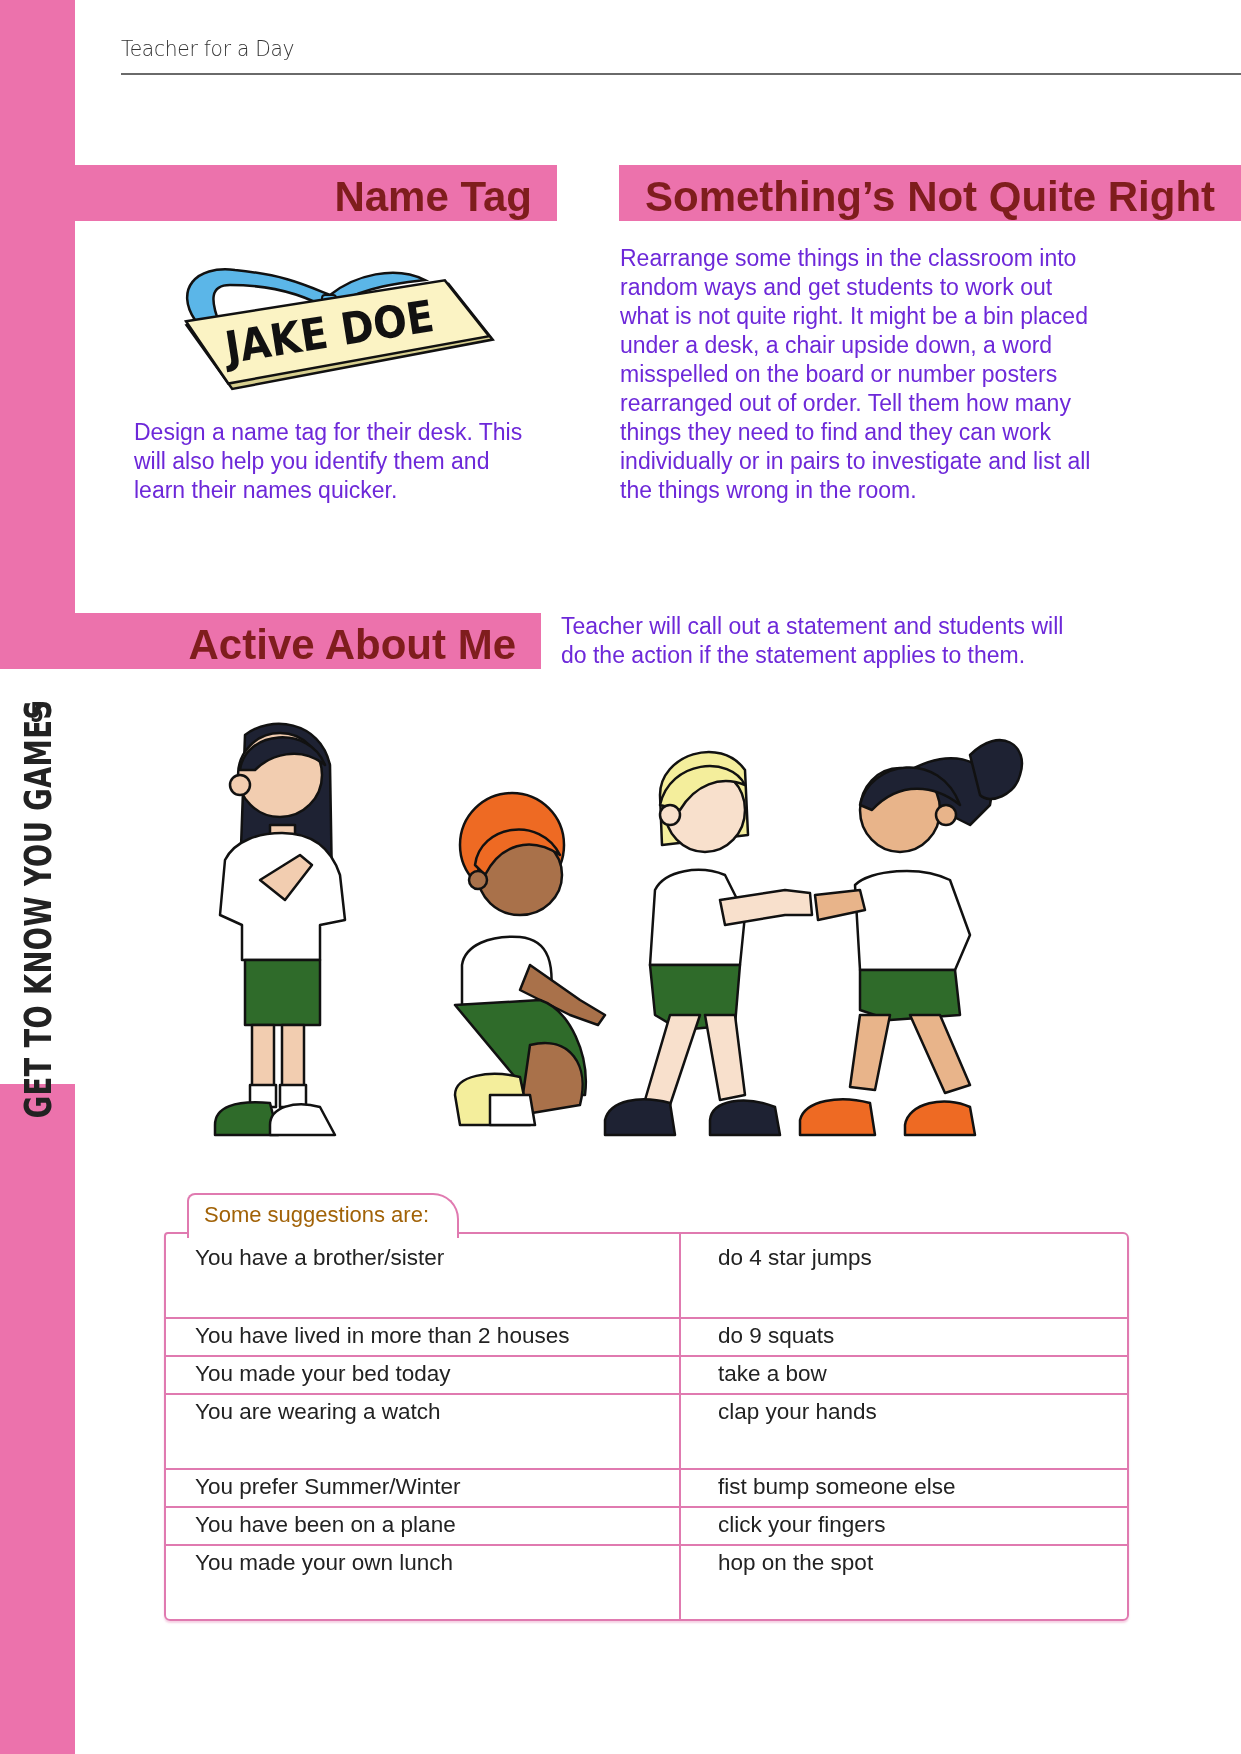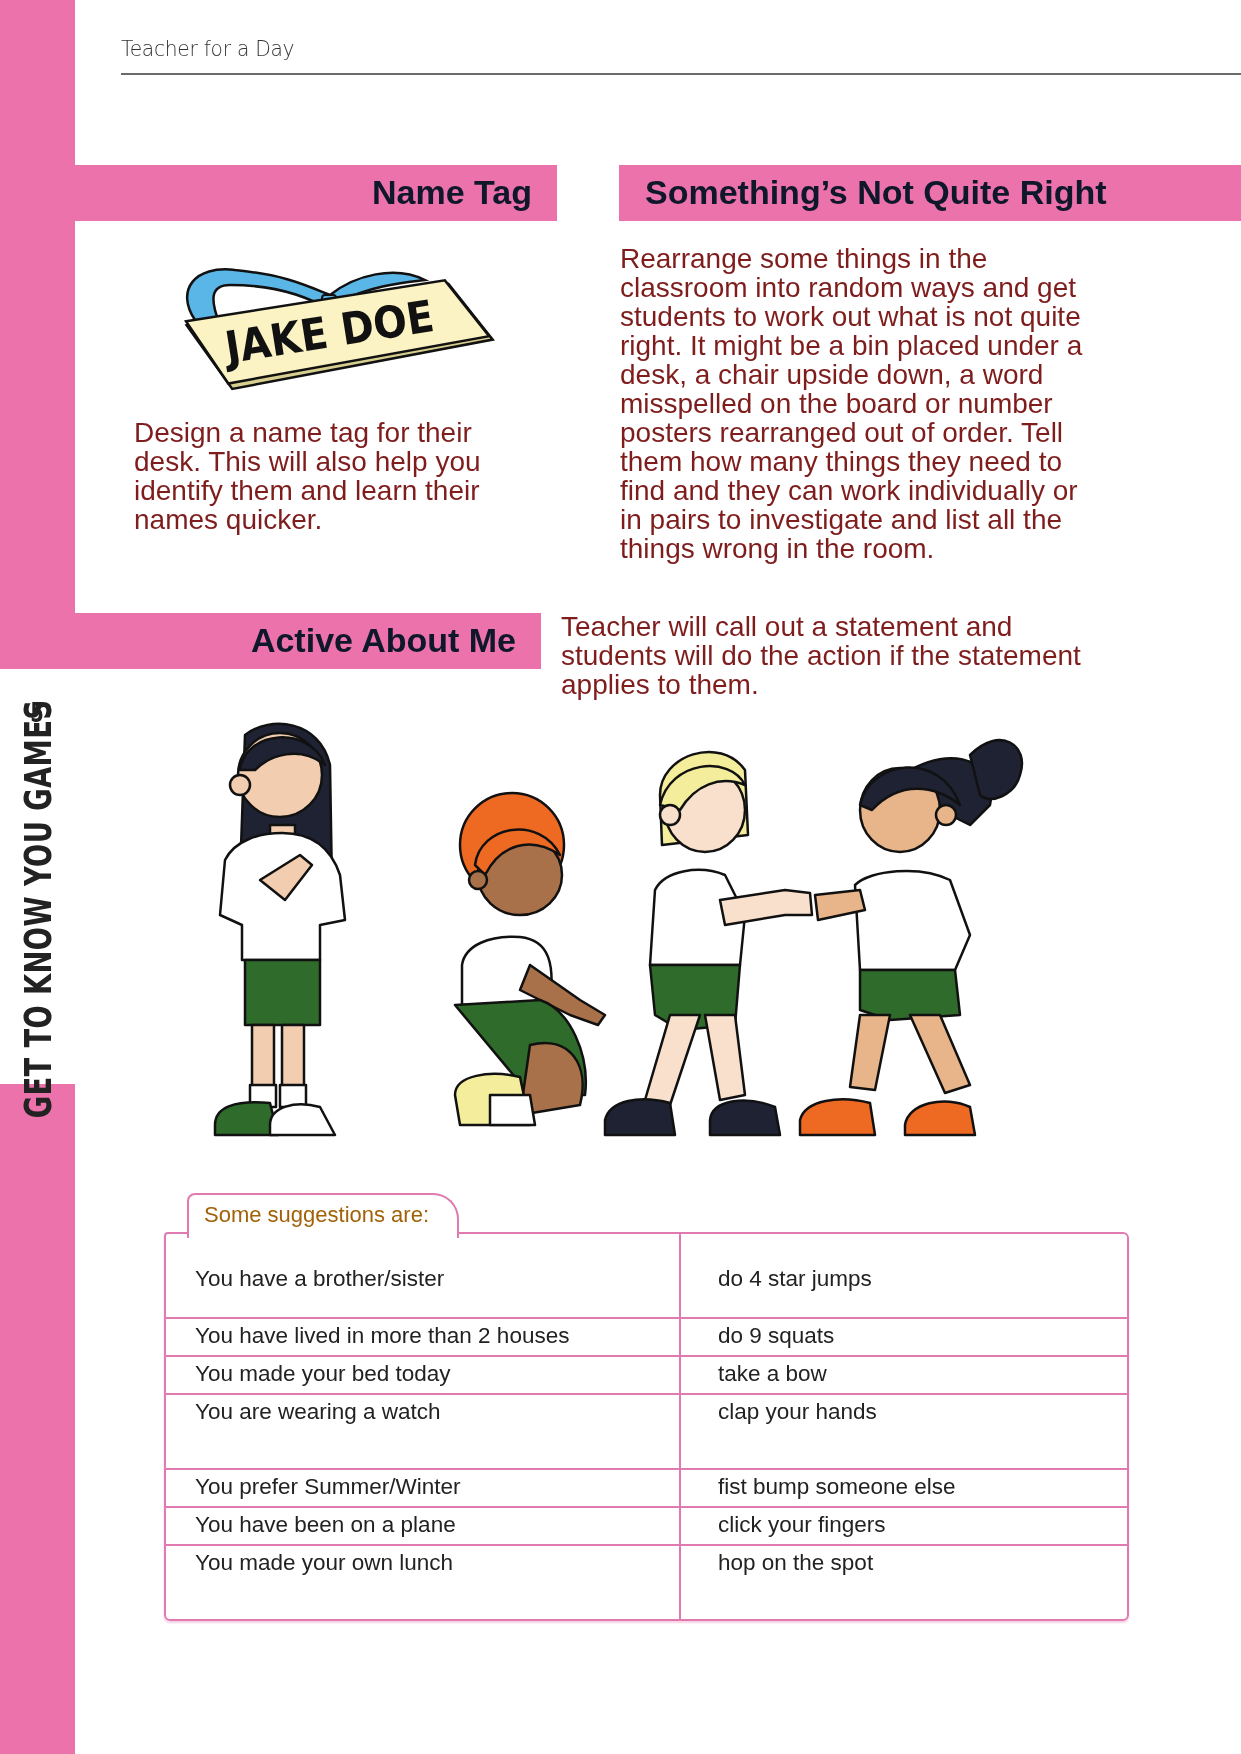--- a/index.html
+++ b/index.html
@@ -13,44 +13,44 @@
   #page-number { left:22px; top:698px; width:30px; text-align:center; font-family:"DejaVu Sans", sans-serif;
                  font-weight:bold; font-size:26px; color:#222; transform:scaleX(0.75); }
   #section-label { left:38px; top:909px; transform:translate(-50%,-50%) rotate(-90deg) scaleX(0.72);
                    white-space:nowrap; font-family:"DejaVu Sans", sans-serif; font-weight:bold;
                    font-size:38px; color:#222; letter-spacing:0.5px; }
   
   #running-header { left:121px; top:36px; font-family:"DejaVu Sans", sans-serif; font-weight:200;
                     font-size:22px; color:#333; letter-spacing:-0.3px; transform:scaleX(0.92); transform-origin:left; }
   #header-rule { left:121px; top:73px; width:1120px; height:2px; background:#6a6a6a; }
   
-  .bar-title { color:#0f172a; font-weight:bold; font-size:34px; white-space:nowrap; }
+  .bar-title { color:#7f1d1d; font-weight:bold; font-size:42px; white-space:nowrap; }
   #nametag-bar { left:75px; top:165px; width:482px; height:56px; }
   #nametag-bar .bar-title { position:absolute; right:25px; top:8px; }
   #nqr-bar { left:619px; top:165px; width:726px; height:56px; }
   #nqr-bar .bar-title { position:absolute; left:26px; top:8px; }
   #active-bar { left:75px; top:613px; width:466px; height:56px; }
   #active-bar .bar-title { position:absolute; right:25px; top:8px; }
-  .para { font-size:28px; line-height:29px; color:#7f1d1d; }
+  .para { font-size:23px; line-height:29px; color:#6d28d9; }
   #nametag-text { left:134px; top:418px; width:410px; }
   #nqr-text { left:620px; top:244px; width:480px; }
   #active-text { left:561px; top:612px; width:530px; }
   
   #nametag-illus { left:155px; top:240px; width:350px; height:160px; }
   #kids-illus { left:200px; top:715px; width:900px; height:445px; }
   
   #sugg-tab { left:187px; top:1193px; width:272px; height:45px; border:2px solid #E07AB0;
               border-bottom:none; border-radius:8px 26px 0 0; background:#fff; box-sizing:border-box; }
   #sugg-tab span { position:absolute; left:15px; top:7px; font-size:22px; color:#a16207; }
   #sugg-table { left:164px; top:1232px; width:965px; height:389px; border:2px solid #E07AB0;
                 border-radius:4px 6px 6px 6px; box-sizing:border-box; box-shadow:0 2px 2px rgba(224,122,176,0.35); }
   #sugg-tab-cover { left:189px; top:1231px; width:268px; height:4px; background:#fff; }
   #col-divider { left:679px; top:1232px; width:2px; height:389px; background:#E07AB0; }
   .row { position:absolute; left:0; width:961px; height:37.7px; border-top:2px solid #E07AB0; box-sizing:border-box; }
-  .row:first-child { border-top:none;margin-top:21px; }
+  .row:first-child { border-top:none; }
   .cell { position:absolute; top:4px; font-size:22.5px; color:#222; white-space:nowrap; }
   .cell.l { left:29px; }
   .cell.r { left:552px; }
 </style>
 </head>
 <body>
 
 <div id="side-top" class="abs pink"></div>
 <div id="side-bottom" class="abs pink"></div>
 <div id="page-number" class="abs">5</div>

